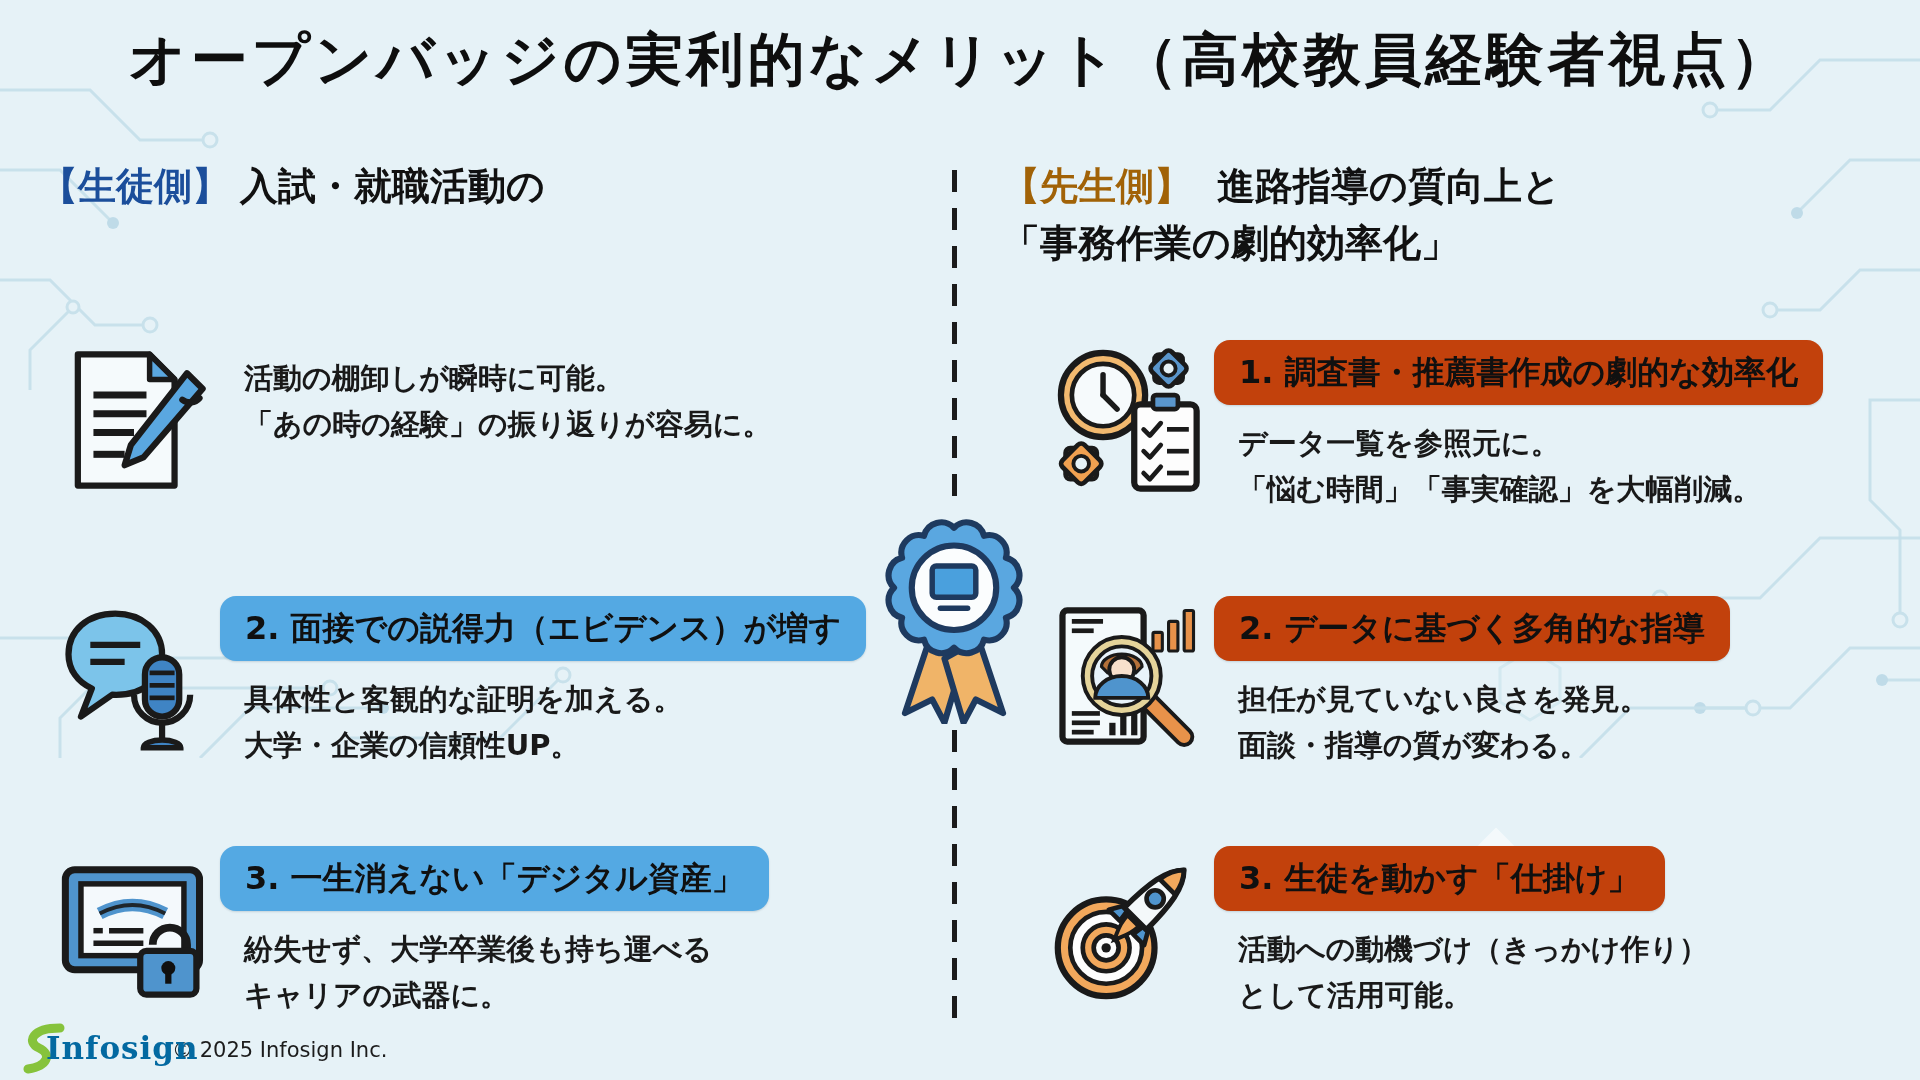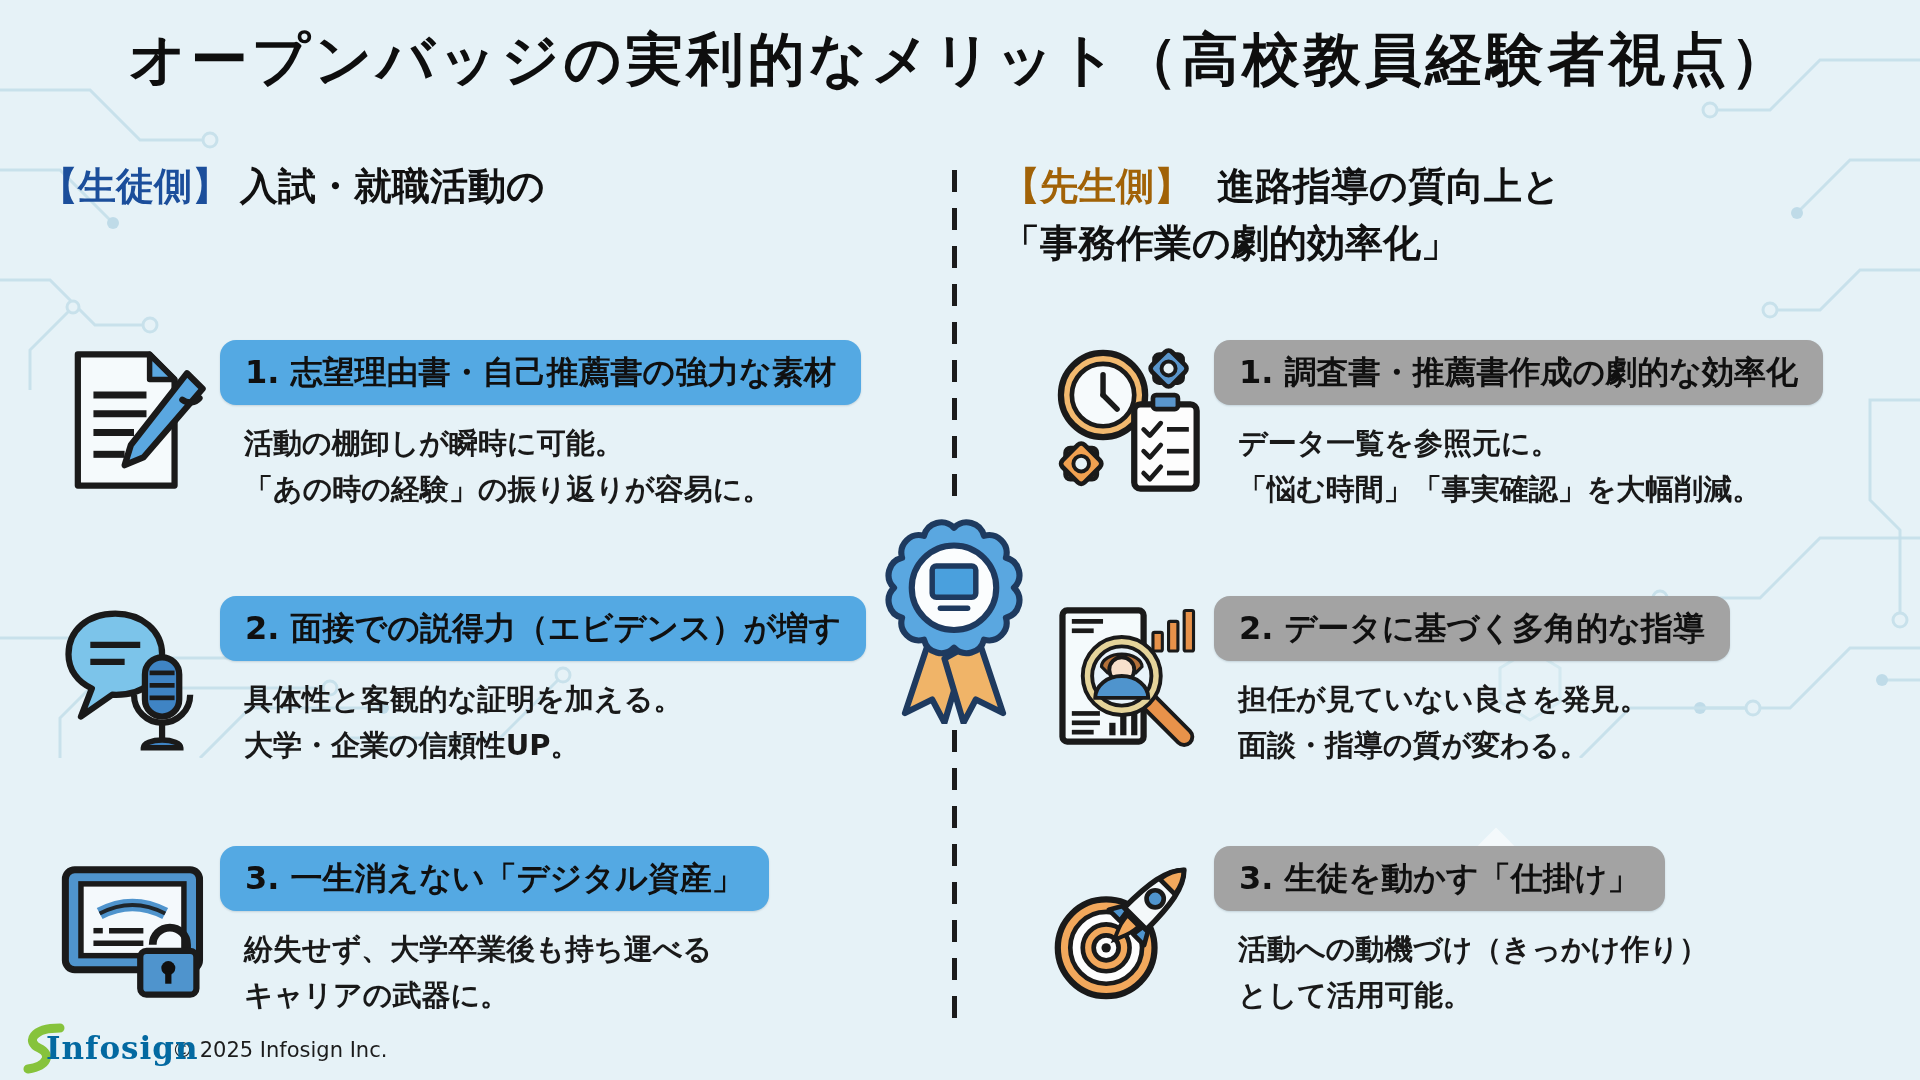--- a/index.html
+++ b/index.html
@@ -48,21 +48,21 @@
     display:flex; align-items:center; justify-content:center; }
   .icon-box svg { width:156px; height:156px; }
 
   .item-content { flex:1; padding-top:10px; }
   .pill {
     display:inline-block; padding:11px 25px; border-radius:16px;
     font-size:32px; font-weight:800; color:#101010; line-height:1.35;
     box-shadow:0 1px 2px rgba(40,70,90,.18);
   }
   .pill-blue   { background:#54a9e3; }
-  .pill-orange { background:#a3a3a3; }
+  .pill-orange { background:#c2410c; }
   .body-text {
     margin:16px 0 0 24px; font-size:29px; font-weight:700;
     color:#191919; line-height:1.58;
   }
 
   .sparkle { position:absolute; background:#fff; opacity:.55; transform:rotate(45deg); }
 
   .footer-logo { position:absolute; left:20px; top:1022px; display:flex; align-items:center; }
   .footer-logo svg { width:48px; height:52px; position:relative; z-index:0; }
   .logo-text {
@@ -157,21 +157,20 @@
         <path d="M60 8 L60 24 H76 Z" fill="#5aa7e0" stroke="#1a1a1a" stroke-width="3.5" stroke-linejoin="round"></path>
         <line x1="24" y1="34" x2="58" y2="34" stroke="#1a1a1a" stroke-width="4.5"></line>
         <line x1="24" y1="46" x2="58" y2="46" stroke="#1a1a1a" stroke-width="4.5"></line>
         <line x1="24" y1="58" x2="50" y2="58" stroke="#1a1a1a" stroke-width="4.5"></line>
         <line x1="24" y1="72" x2="44" y2="72" stroke="#1a1a1a" stroke-width="4.5"></line>
         <path d="M84 20 L94 30 L56 74 L44 79 L48 66 Z" fill="#5aa7e0" stroke="#1a1a1a" stroke-width="4" stroke-linejoin="round"></path>
         <path d="M92 36 a8 8 0 0 1 -11 1" fill="none" stroke="#1a1a1a" stroke-width="4" stroke-linecap="round"></path>
       </svg>
     </div>
     <div class="item-content">
-      <div class="pill pill-blue">1. 志望理由書・自己推薦書の強力な素材</div>
       <div class="body-text">
         <div>活動の棚卸しが瞬時に可能。</div>
         <div>「あの時の経験」の振り返りが容易に。</div>
       </div>
     </div>
   </div>
 
   <div class="item-row l row-2">
     <div class="icon-box">
       <svg viewBox="0 0 100 100">

